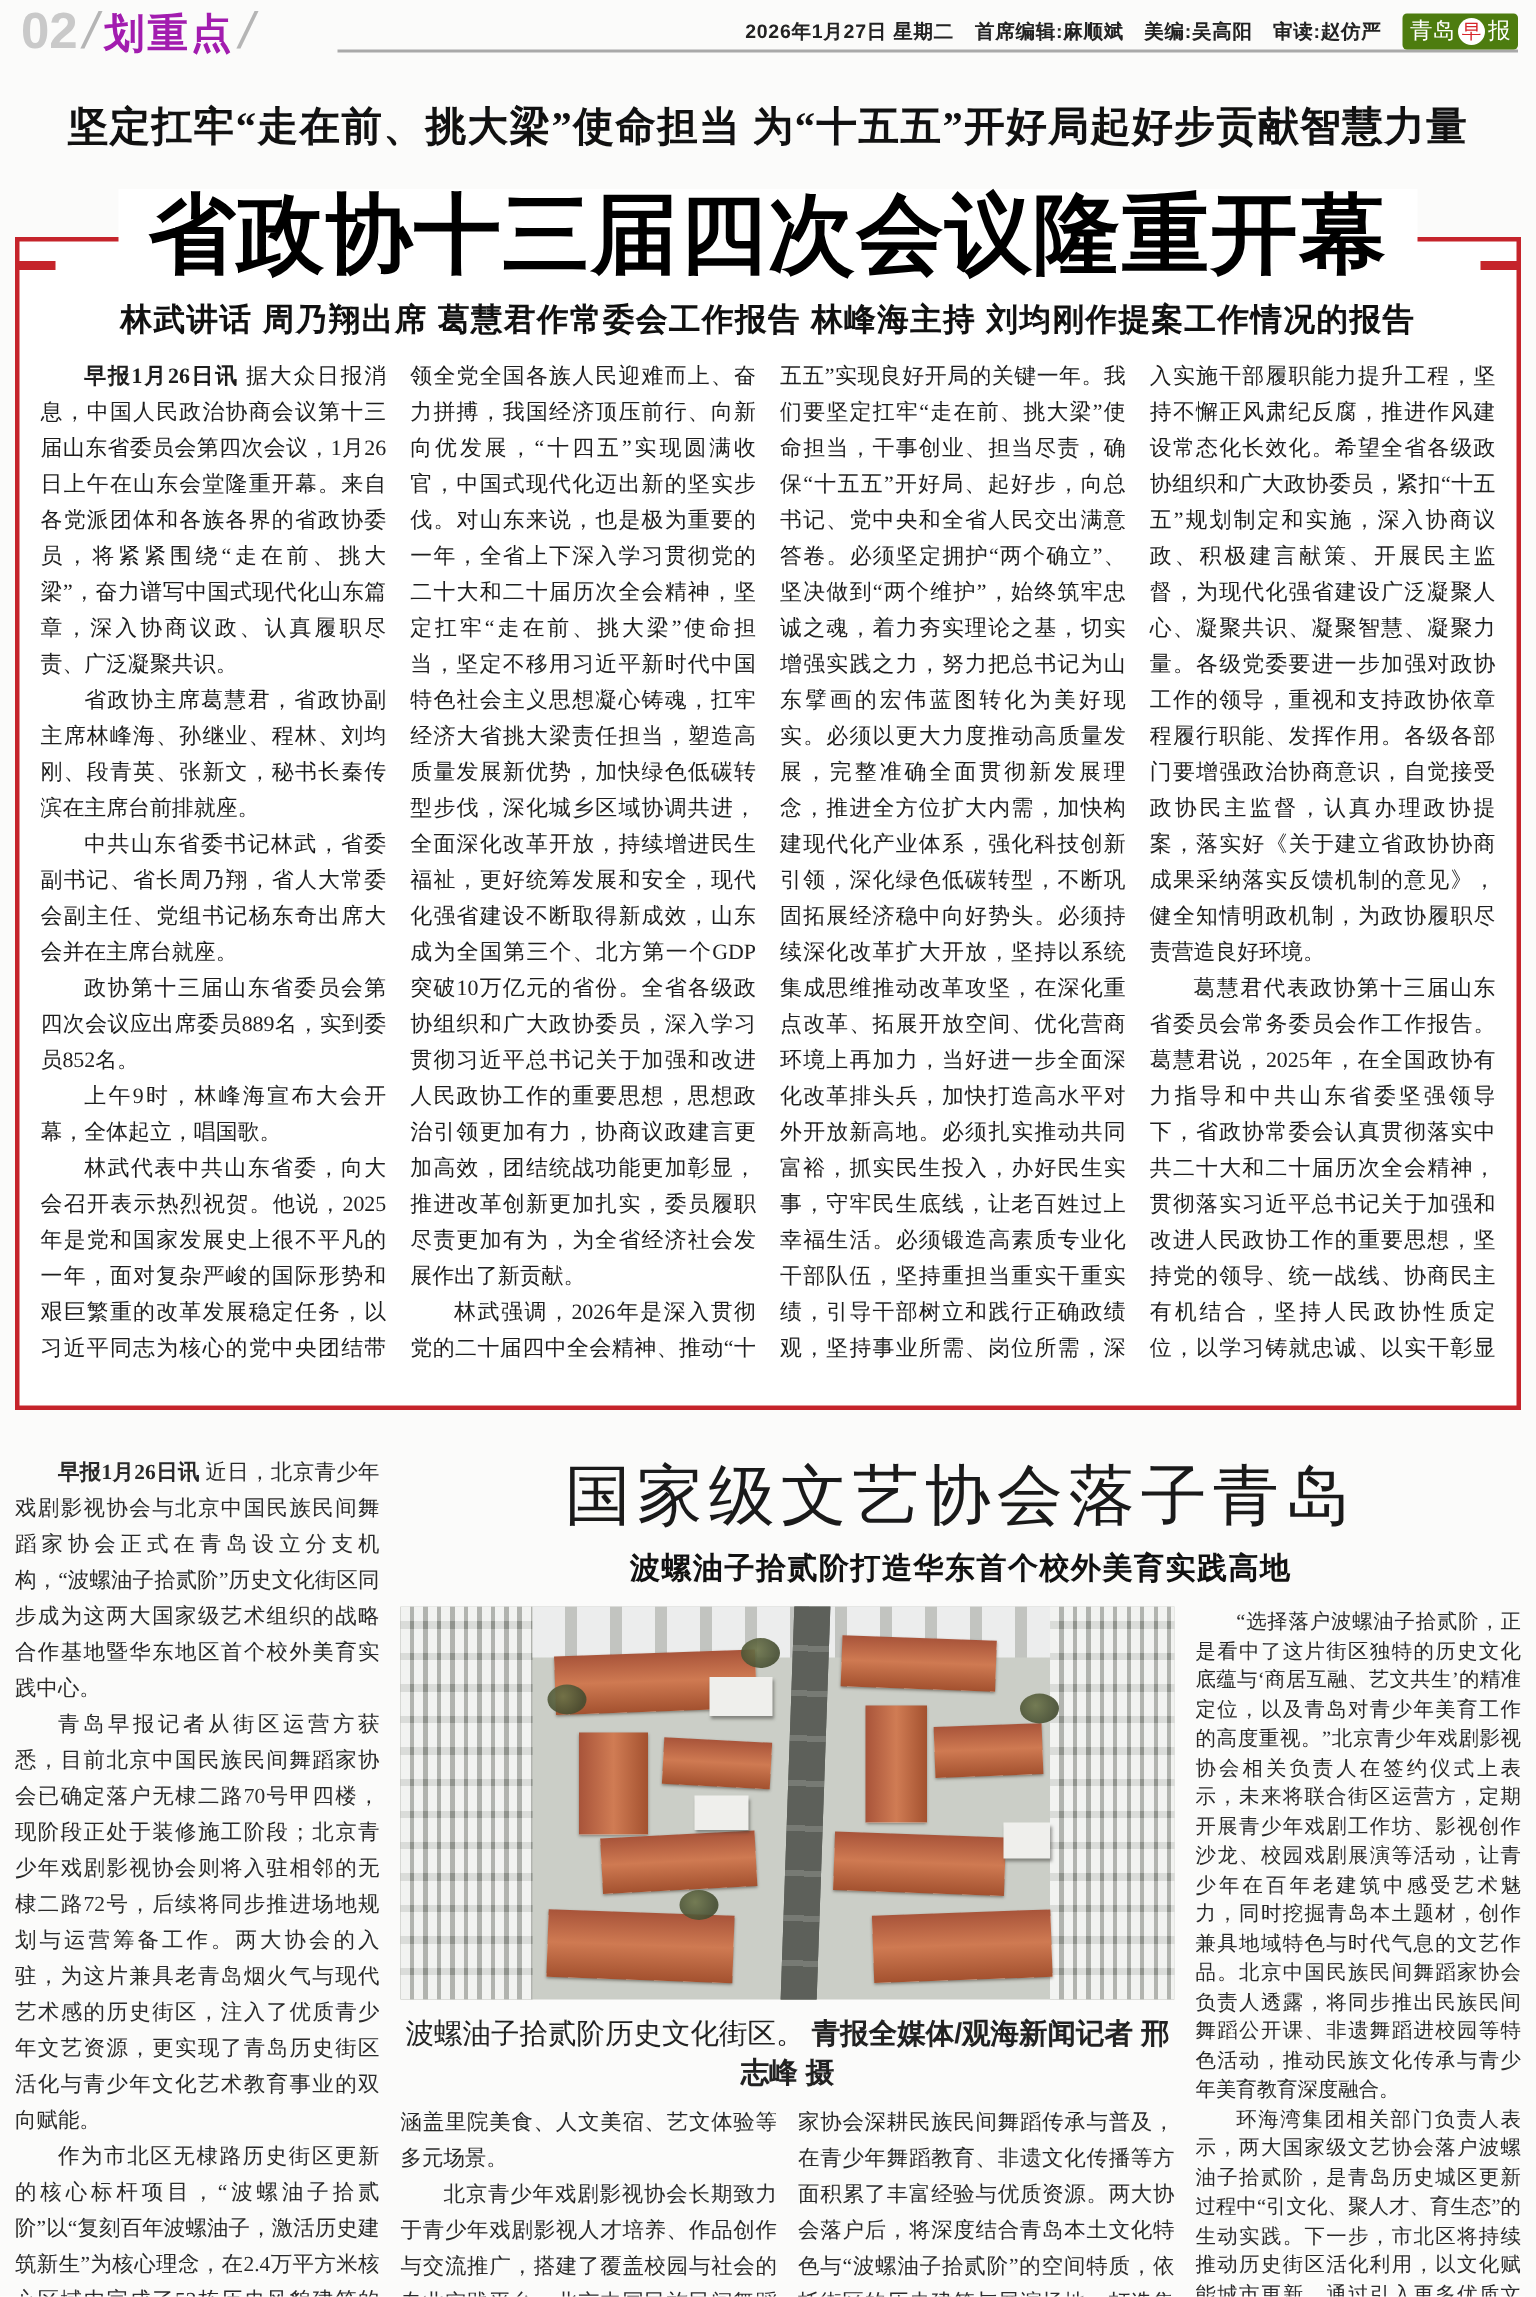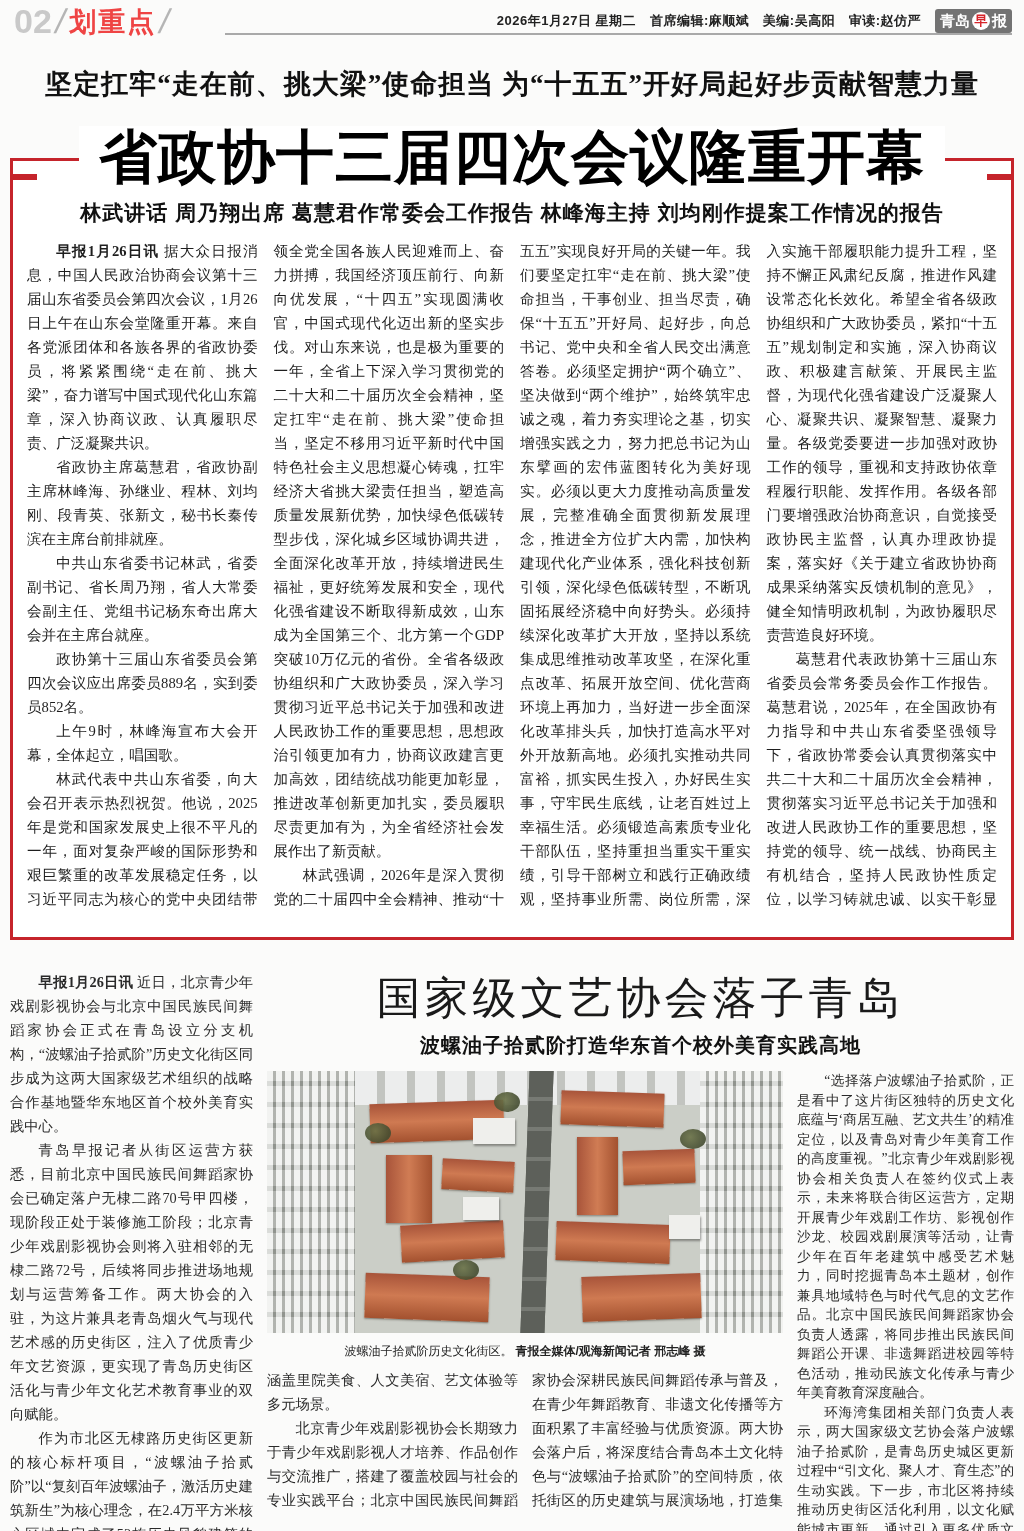--- a/index.html
+++ b/index.html
@@ -6,26 +6,26 @@
   body{
     width:1024px;height:1531px;overflow:hidden;background:#fbfbfa;position:relative;
     font-family:"Liberation Serif","DejaVu Serif",serif;color:#2a2a2a;
     -webkit-font-smoothing:antialiased;
   }
   
   .page-header{position:relative;height:44px;padding:6px 12px 0 12px;}
   .hdr-left{position:absolute;left:14px;top:4px;display:flex;align-items:flex-start;}
   .page-num{font-family:"Liberation Sans","DejaVu Sans",sans-serif;font-size:34px;font-weight:bold;color:#c9c9c9;line-height:34px;}
   .hdr-slash{font-size:34px;color:#b5b5b5;font-family:"Liberation Sans",sans-serif;margin:0 4px;line-height:34px;font-weight:200;transform:skewX(-12deg);}
-  .section-name{font-family:"Liberation Sans","DejaVu Sans",sans-serif;font-size:27px;font-weight:900;color:#ef4444;line-height:36px;letter-spacing:2px;}
+  .section-name{font-family:"Liberation Sans","DejaVu Sans",sans-serif;font-size:27px;font-weight:900;color:#a21caf;line-height:36px;letter-spacing:2px;}
   .hdr-line{position:absolute;left:225px;right:12px;top:33px;height:2px;background:#a9a9a9;}
   .hdr-right{position:absolute;right:12px;top:9px;display:flex;align-items:center;gap:14px;}
   .meta-line{font-family:"Liberation Sans","DejaVu Sans",sans-serif;font-size:13px;font-weight:bold;color:#222;letter-spacing:.5px;}
-  .masthead{background:#737373;color:#fff;font-family:"Liberation Sans",sans-serif;
-    font-weight:700;font-size:15px;padding:2px 5px;border-radius:3px;display:flex;align-items:center;gap:1px;line-height:20px;}
+  .masthead{background:#4d7c0f;color:#fff;font-family:"Liberation Sans",sans-serif;
+    font-weight:400;font-size:15px;padding:2px 5px;border-radius:3px;display:flex;align-items:center;gap:1px;line-height:20px;}
   .masthead .circ{background:#fff;color:#d6252b;border-radius:50%;width:18px;height:18px;display:inline-flex;align-items:center;justify-content:center;font-size:13px;margin:0 1px;}
   
   .kicker{margin-top:16px;text-align:center;font-size:27px;font-weight:bold;color:#111;letter-spacing:1px;
     font-family:"Liberation Serif","DejaVu Serif",serif;}
   .main-headline{position:relative;z-index:2;background:#fff;width:fit-content;margin:24px auto 0 auto;
     padding:0 20px;font-family:"Liberation Sans","DejaVu Sans",sans-serif;font-size:58px;line-height:62px;
     font-weight:900;color:#000;letter-spacing:1px;}
   .article-box{position:relative;margin:-30px 10px 0 10px;border:3px solid #c5242b;background:#fff;
     padding:38px 14px 10px 14px;}
   .dash{position:absolute;width:27px;height:6px;background:#c5242b;top:13px;}
@@ -56,21 +56,21 @@
   .ph-band.l{left:0;width:17%;} .ph-band.r{right:0;width:16%;}
   .ph-top{position:absolute;left:17%;right:16%;top:0;height:13%;
     background:repeating-linear-gradient(90deg,#eceded 0 22px,#c2c4c0 22px 30px);}
   .roof{position:absolute;background:linear-gradient(180deg,#a8543a 0%,#cf7a52 48%,#a3512f 100%);box-shadow:0 1px 2px rgba(40,30,20,.45);}
   .roof.v{background:linear-gradient(90deg,#a8543a 0%,#d07c54 50%,#a3512f 100%);}
   .whitebldg{position:absolute;background:#efefec;box-shadow:1px 2px 2px rgba(60,60,55,.5);}
   .street{position:absolute;left:50%;top:-4px;bottom:-4px;width:24px;background:#5d605a;transform:rotate(2deg);
     background-image:repeating-linear-gradient(0deg,#5d605a 0 26px,#777a74 26px 30px);}
   .tree{position:absolute;width:26px;height:20px;border-radius:50%;
     background:radial-gradient(circle at 40% 40%,#6a7247,#444c30 70%);opacity:.9;}
-  .caption{margin:10px 0 8px 0;text-align:center;font-size:12px;color:#222;}
+  .caption{margin:10px 0 8px 0;text-align:center;font-size:19px;color:#222;}
   .caption b{font-family:"Liberation Sans","DejaVu Sans",sans-serif;}
   .b-two-col{column-count:2;column-gap:14px;font-size:14.3px;line-height:24px;text-align:justify;
     height:150px;overflow:hidden;margin-top:4px;}
 </style>
 </head>
 <body>
 
 <div class="page-header">
   <div class="hdr-left">
     <span class="page-num">02</span>

